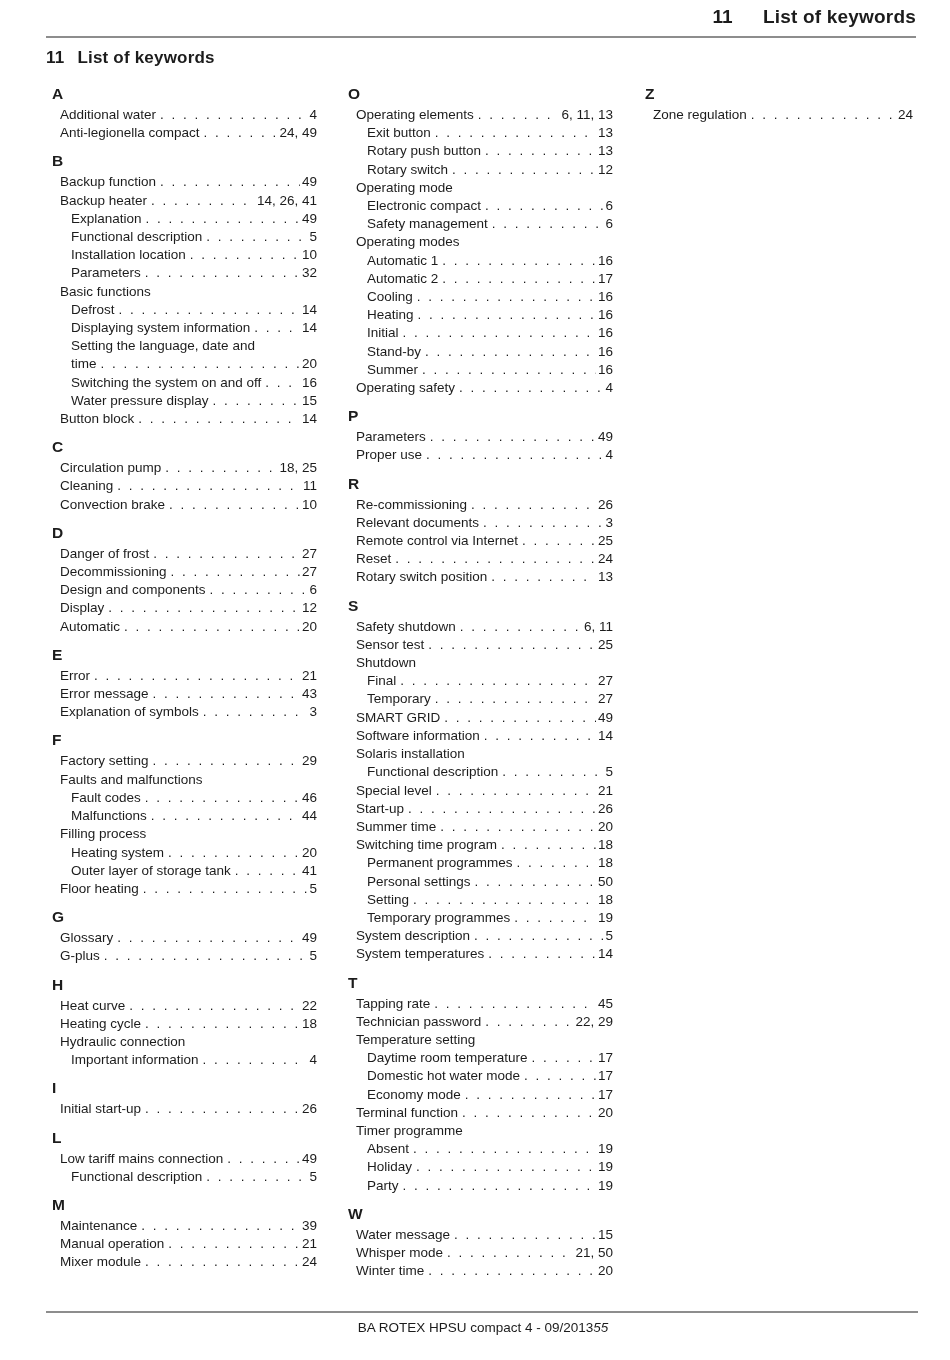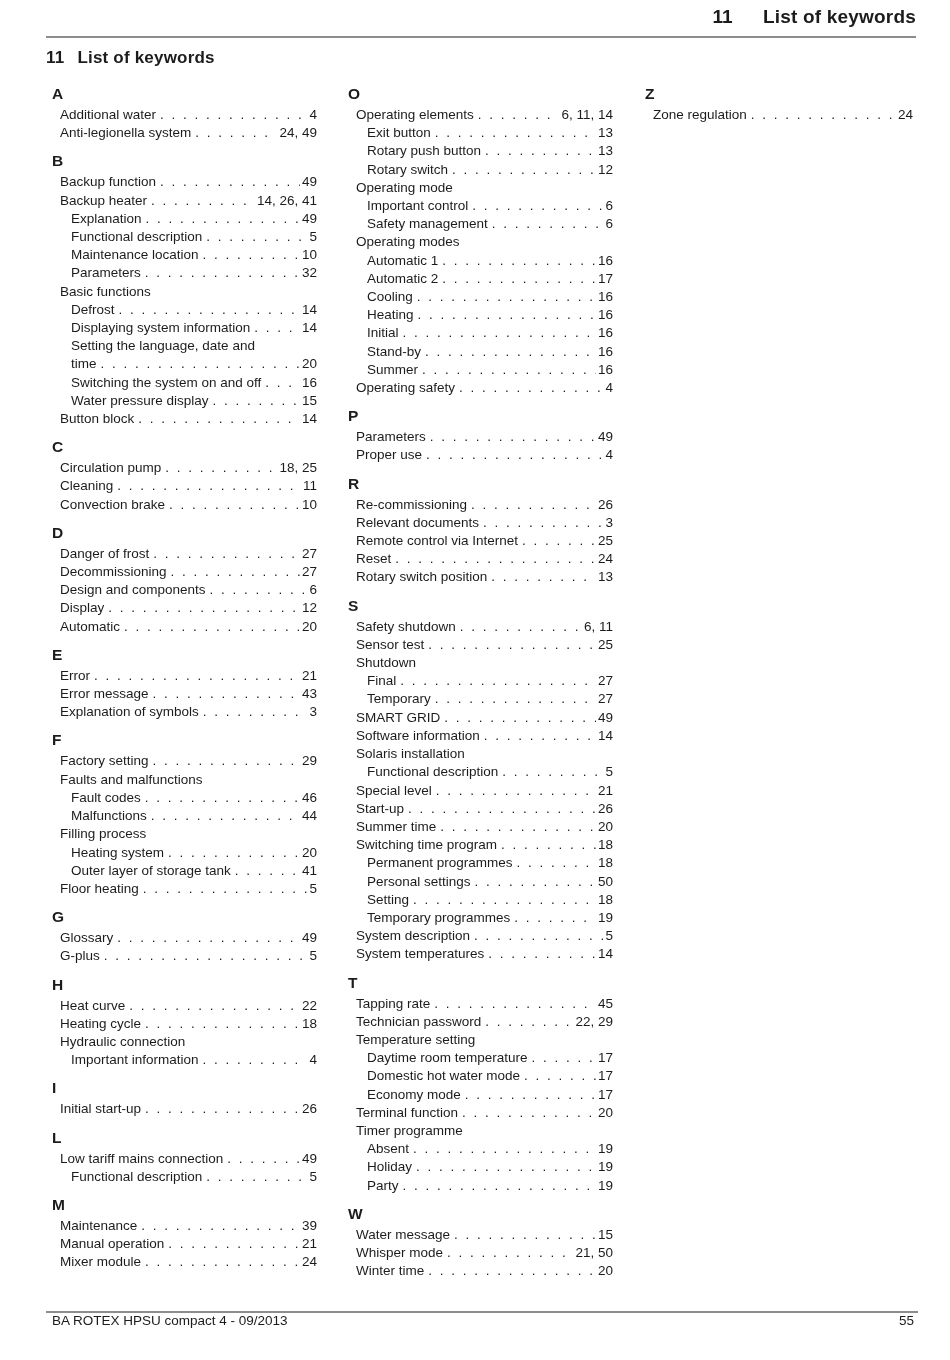--- a/index.html
+++ b/index.html
@@ -89,27 +89,28 @@
   .entry .page {
     white-space: nowrap;
     margin-left: 2px;
   }
   .page-footer {
     position: absolute;
     top: 1311px;
     left: 46px;
     right: 32px;
     border-top: 2px solid #8d8d8d;
+    padding-top: 7px;
     display: flex;
-    justify-content: space-between;
+    justify-content: center;
     align-items: baseline;
     font-size: 13.5px;
   }
   .footer-left { padding-left: 6px; }
-  .footer-right { padding-right: 4px; }
+  .footer-right { padding-right: 4px; font-style: italic; }
 </style>
 </head>
 <body>
 
 <div class="page-header">
   <div class="page-header-text">
     <span class="chapter-num">11</span><span>List of keywords</span>
   </div>
 </div>
 
@@ -120,21 +121,21 @@
 <div class="columns">
   <div class="col">
       <div class="section">
         <div class="letter">A</div>
         <div class="entry indent1">
           <span class="label">Additional water</span>
           <span class="dots"></span>
           <span class="page">4</span>
         </div>
         <div class="entry indent1">
-          <span class="label">Anti-legionella system</span>
+          <span class="label">Anti-legionella compact</span>
           <span class="dots"></span>
           <span class="page">24, 49</span>
         </div>
       </div>
       <div class="section">
         <div class="letter">B</div>
         <div class="entry indent1">
           <span class="label">Backup function</span>
           <span class="dots"></span>
           <span class="page">49</span>
@@ -148,21 +149,21 @@
           <span class="label">Explanation</span>
           <span class="dots"></span>
           <span class="page">49</span>
         </div>
         <div class="entry indent2">
           <span class="label">Functional description</span>
           <span class="dots"></span>
           <span class="page">5</span>
         </div>
         <div class="entry indent2">
-          <span class="label">Maintenance location</span>
+          <span class="label">Installation location</span>
           <span class="dots"></span>
           <span class="page">10</span>
         </div>
         <div class="entry indent2">
           <span class="label">Parameters</span>
           <span class="dots"></span>
           <span class="page">32</span>
         </div>
         <div class="entry indent1">
           <span class="label">Basic functions</span>
@@ -377,42 +378,42 @@
           <span class="page">24</span>
         </div>
       </div>
     </div>
   <div class="col">
       <div class="section">
         <div class="letter">O</div>
         <div class="entry indent1">
           <span class="label">Operating elements</span>
           <span class="dots"></span>
-          <span class="page">6, 11, 14</span>
+          <span class="page">6, 11, 13</span>
         </div>
         <div class="entry indent2">
           <span class="label">Exit button</span>
           <span class="dots"></span>
           <span class="page">13</span>
         </div>
         <div class="entry indent2">
           <span class="label">Rotary push button</span>
           <span class="dots"></span>
           <span class="page">13</span>
         </div>
         <div class="entry indent2">
           <span class="label">Rotary switch</span>
           <span class="dots"></span>
           <span class="page">12</span>
         </div>
         <div class="entry indent1">
           <span class="label">Operating mode</span>
         </div>
         <div class="entry indent2">
-          <span class="label">Important control</span>
+          <span class="label">Electronic compact</span>
           <span class="dots"></span>
           <span class="page">6</span>
         </div>
         <div class="entry indent2">
           <span class="label">Safety management</span>
           <span class="dots"></span>
           <span class="page">6</span>
         </div>
         <div class="entry indent1">
           <span class="label">Operating modes</span>

